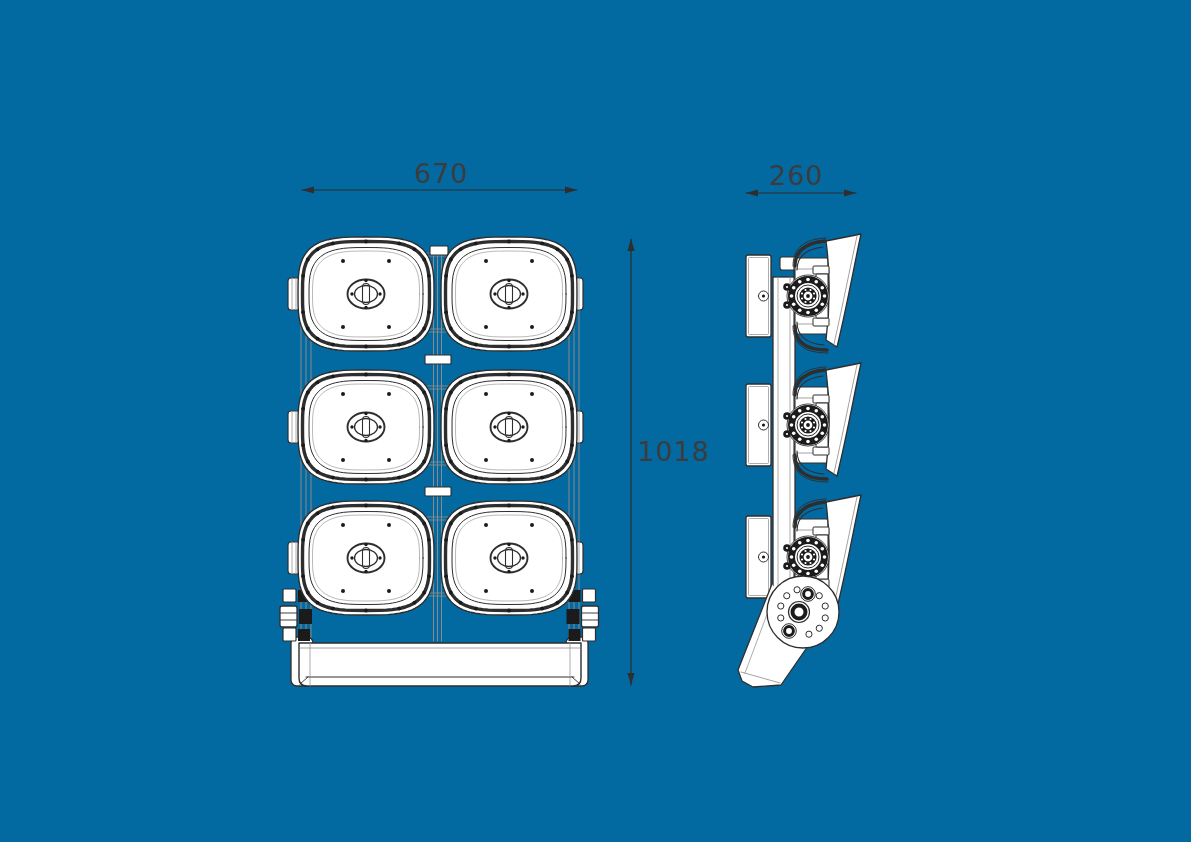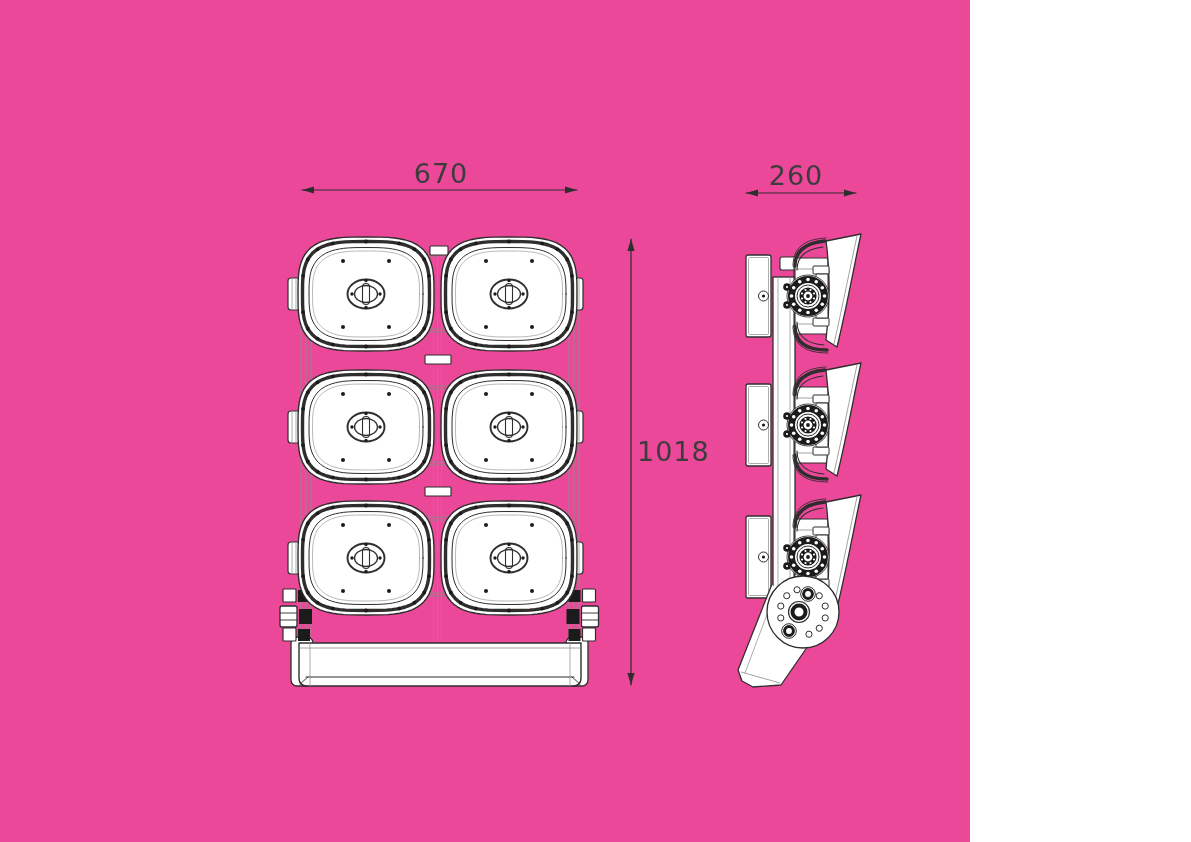--- a/index.html
+++ b/index.html
@@ -1,17 +1,17 @@
 <!DOCTYPE html>
 <html><head>
 <meta charset="utf-8">
 <style>
   html,body{margin:0;padding:0;background:#ffffff;}
   .page{
-    width:970px;height:842px;background:#ec4899;overflow:hidden;position:relative;
+    width:1191px;height:842px;background:#0369a1;overflow:hidden;position:relative;
     font-family:"DejaVu Sans","Liberation Sans",sans-serif;
   }
   svg{display:block;}
   text.dim{
     font-family:"DejaVu Sans","Liberation Sans",sans-serif;
     letter-spacing:1px;
   }
 </style>
 </head>
 <body>

